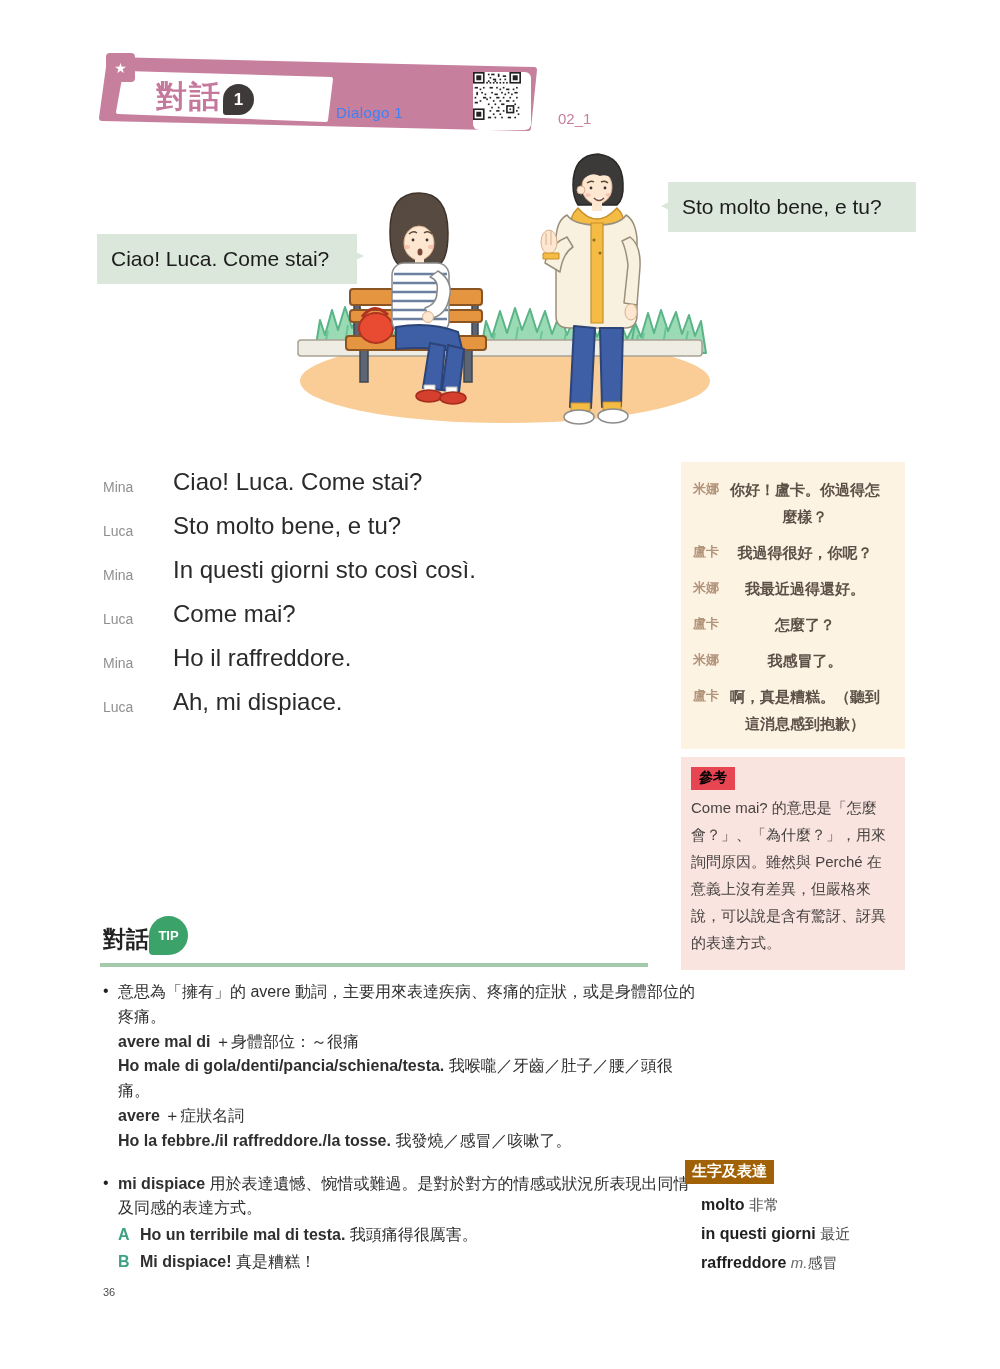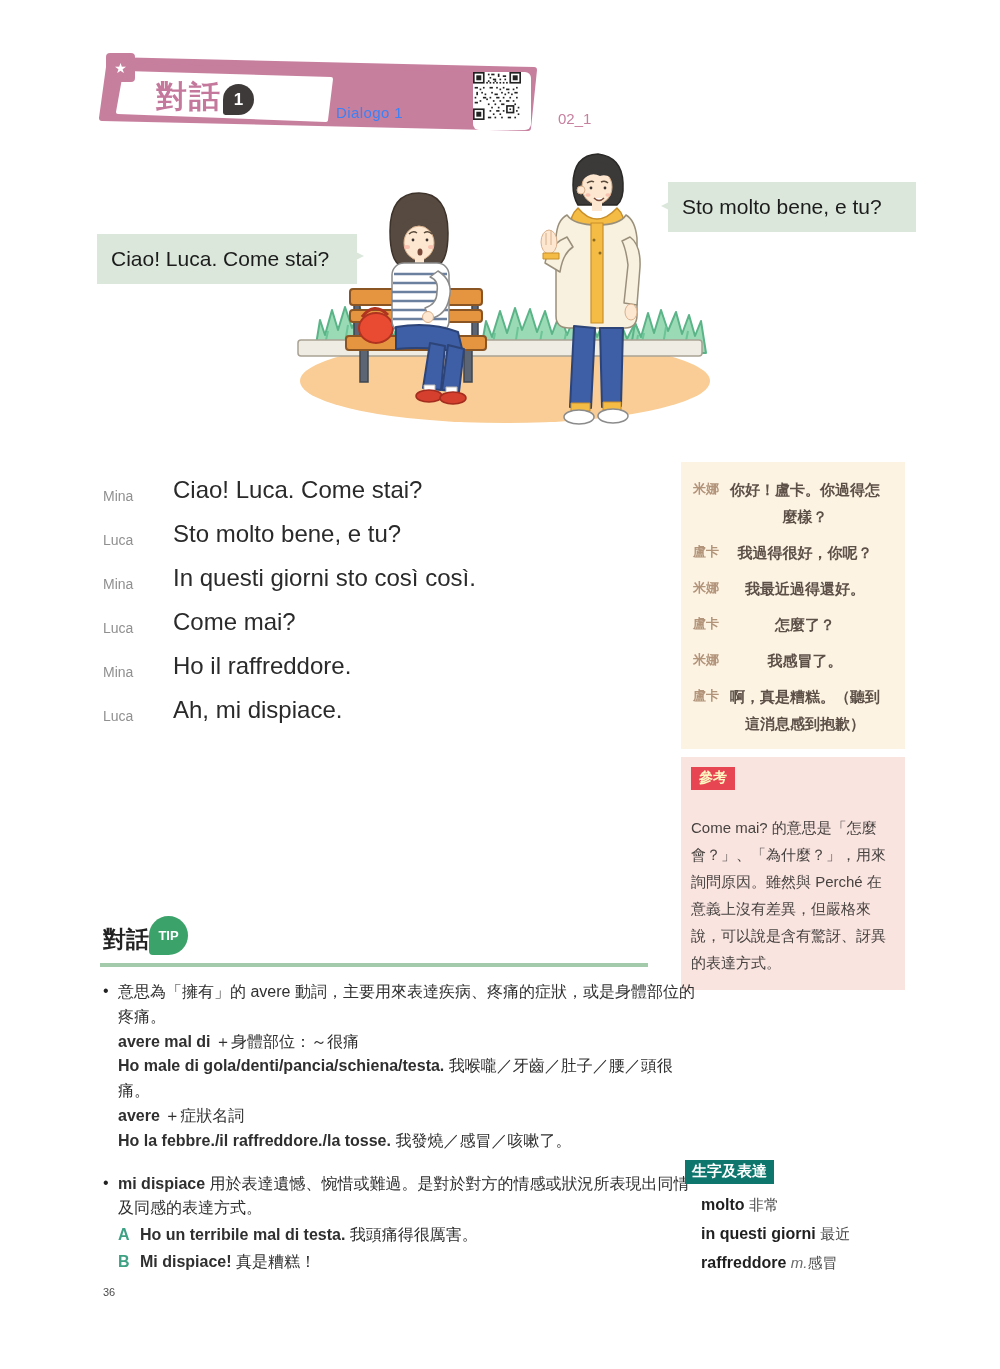--- a/index.html
+++ b/index.html
@@ -21,51 +21,51 @@
 
   
   .bubble{background:#dae7da;color:#1c1c1c;font-size:21px;display:flex;align-items:center;padding:0 14px;height:50px;z-index:5;}
   .bubble-left{left:97px;top:234px;width:232px;}
   .bubble-left:after{content:"";position:absolute;right:-16px;top:13px;border:9px solid transparent;border-left:18px solid #dae7da;}
   .bubble-right{left:668px;top:182px;width:220px;}
   .bubble-right:after{content:"";position:absolute;left:-16px;top:15px;border:9px solid transparent;border-right:18px solid #dae7da;}
 
   
   .dialogue{left:103px;top:460px;width:560px;}
-  .dlg-row{display:flex;height:44px;align-items:flex-end;}
+  .dlg-row{display:flex;height:44px;align-items:center;}
   .dlg-name{width:70px;font-size:14px;color:#909090;padding-top:9px;flex:none;}
   .dlg-text{font-size:24px;color:#2a2a2a;}
 
   
   .trans{left:681px;top:462px;width:224px;background:#fdf3e3;box-sizing:border-box;padding:14px 12px 12px 12px;}
   .tr-row{display:flex;margin-bottom:9px;font-weight:bold;}
   .tr-name{width:36px;flex:none;font-size:13px;color:#b2947a;padding-top:4px;}
   .tr-text{font-size:15px;color:#5c5047;line-height:1.8;width:152px;text-align:center;}
 
   
   .refbox{left:681px;top:757px;width:224px;background:#fae4e0;box-sizing:border-box;padding:10px 12px 14px 10px;}
-  .ref-label{display:inline-block;background:#e84552;color:#fef9c3;font-size:14px;font-weight:bold;padding:2px 8px 3px 8px;margin-bottom:24px;}
+  .ref-label{display:inline-block;background:#e84552;color:#000000;font-size:14px;font-weight:bold;padding:2px 8px 3px 8px;margin-bottom:4px;}
   .ref-text{font-size:15px;color:#474340;line-height:1.8;}
 
   
   .tip-title{left:103px;top:924px;font-size:23px;font-weight:bold;color:#222;}
   .tip-badge{left:149px;top:916px;width:39px;height:39px;background:#3ba26a;color:#fff;border-radius:50% 50% 50% 10%;
     display:flex;align-items:center;justify-content:center;font-size:13px;font-weight:bold;z-index:2;}
   .tip-rule{left:100px;top:963px;width:548px;height:4px;background:#a3cbab;}
   .tipwrap{left:103px;top:980px;width:592px;}
   .tip-item{display:flex;margin-bottom:18px;}
   .tip-bullet{width:15px;flex:none;font-size:16px;color:#222;padding-top:2px;}
   .tip-body{font-size:16px;line-height:1.55;color:#2f2f2f;}
   .it-b{font-weight:bold;}
   .ab-row{display:flex;margin-top:2px;}
   .ab-label{width:22px;flex:none;color:#3ea183;font-weight:bold;}
 
   
   .vocab{left:685px;top:1160px;width:240px;}
-  .vocab-label{display:inline-block;background:#0f766e;color:#fff;font-size:15px;font-weight:bold;padding:2px 7px 3px 7px;margin-bottom:7px;font-family:Liberation Serif, serif;}
+  .vocab-label{display:inline-block;background:#a16207;color:#fff;font-size:15px;font-weight:bold;padding:2px 7px 3px 7px;margin-bottom:7px;font-family:Liberation Serif, serif;}
   .vocab-row{font-size:16px;line-height:1.8;color:#1f1f1f;}
   .vocab-it{font-weight:bold;margin-left:16px;}
   .vocab-zh{font-size:15px;color:#4a4a4a;}
   .vocab-gender{font-style:italic;color:#6a6a6a;font-size:15px;}
 
   .page-num{left:103px;top:1286px;font-size:11px;color:#4c4c4c;}
 </style>
 </head>
 <body>
 

